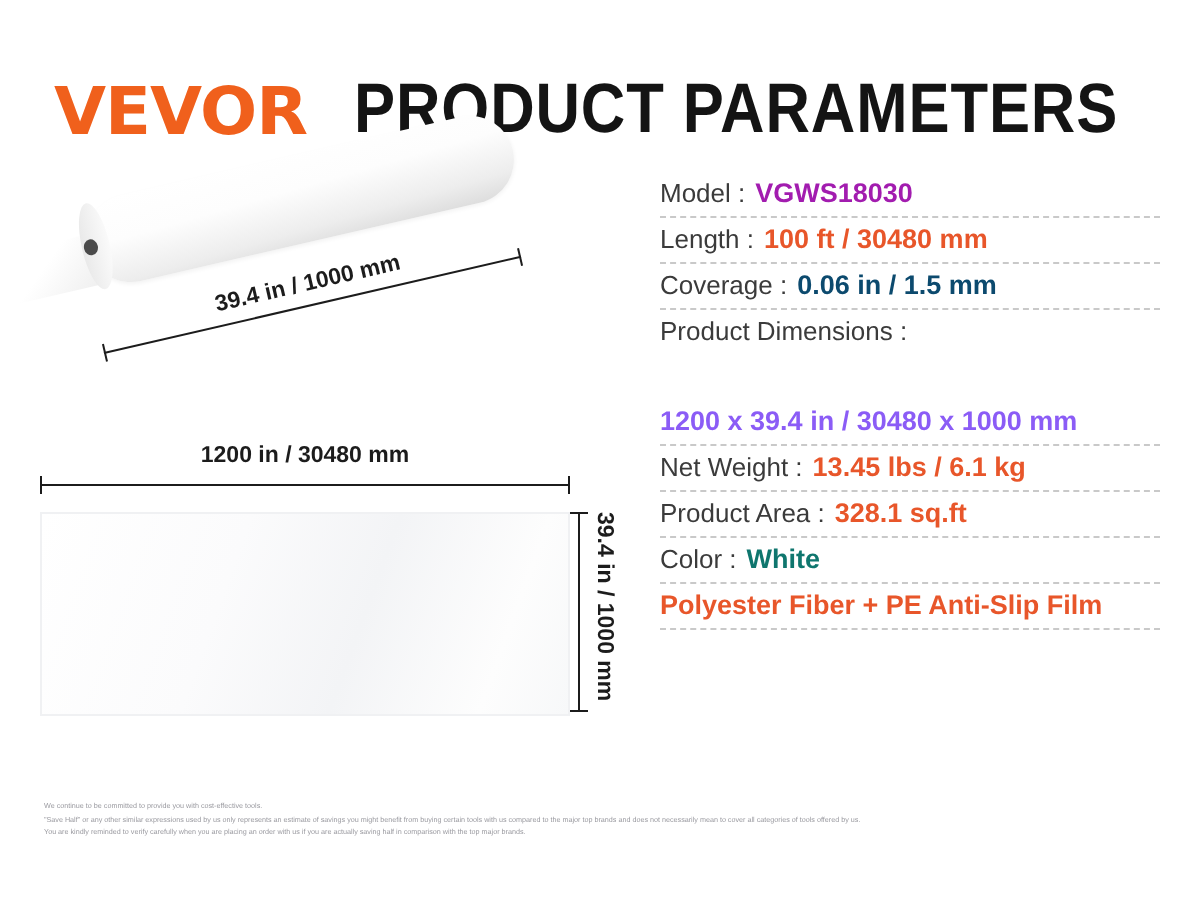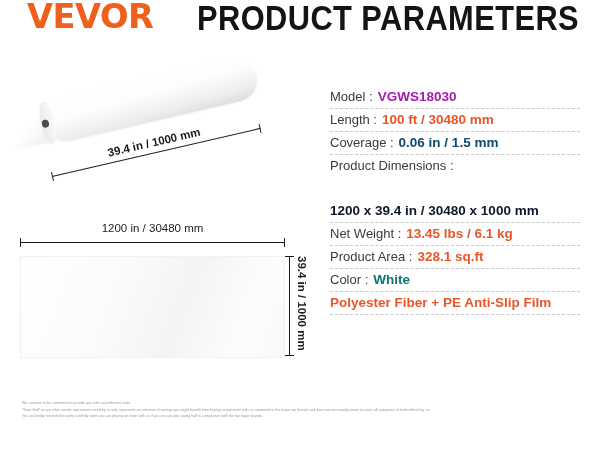--- a/index.html
+++ b/index.html
@@ -14,22 +14,21 @@
     overflow: hidden;
     position: relative;
   }
 
   
   .header {
     position: absolute;
     left: 0; top: 0;
     width: 600px; height: 72px;
     display: flex;
-    align-items: flex-start;
-    gap: 20px;
+    align-items: flex-end;
   }
   .logo {
     margin-left: 27px;
     font-family: "DejaVu Sans", sans-serif;
     font-weight: bold;
     font-size: 33px;
     letter-spacing: -0.5px;
     color: #F0601C;
     transform: scaleX(1.02);
     transform-origin: left center;
@@ -133,21 +132,21 @@
     position: absolute;
     left: 0; top: 150px;
     width: 320px; height: 170px;
   }
   .sheet-top-label {
     position: absolute;
     left: 20px; top: 0;
     width: 265px;
     text-align: center;
     font-size: 11.5px;
-    font-weight: normal;
+    font-weight: bold;
     color: #1c1c1c;
     white-space: nowrap;
   }
   .sheet-top-line {
     position: absolute;
     left: 20px; top: 20px;
     width: 265px; height: 1px;
     background: #1c1c1c;
   }
   .sheet-top-line::before,
@@ -285,21 +284,21 @@
       </div>
     </div>
     <div class="spec-row">
       <div class="spec-line">
         <span class="spec-label">Coverage :</span>
         <span class="spec-value" style="color: #0c4a6e;">0.06 in / 1.5 mm</span>
       </div>
     </div>
     <div class="spec-row stacked">
       <span class="spec-label">Product Dimensions :</span>
-      <span class="spec-value" style="color: #0f172a; margin-top: 30px;">1200 x 39.4 in / 30480 x 1000 mm</span>
+      <span class="spec-value" style="color: #8b5cf6; margin-top: 30px;">1200 x 39.4 in / 30480 x 1000 mm</span>
     </div>
     <div class="spec-row">
       <div class="spec-line">
         <span class="spec-label">Net Weight :</span>
         <span class="spec-value" style="color: rgb(232, 86, 42);">13.45 lbs / 6.1 kg</span>
       </div>
     </div>
     <div class="spec-row">
       <div class="spec-line">
         <span class="spec-label">Product Area :</span>

